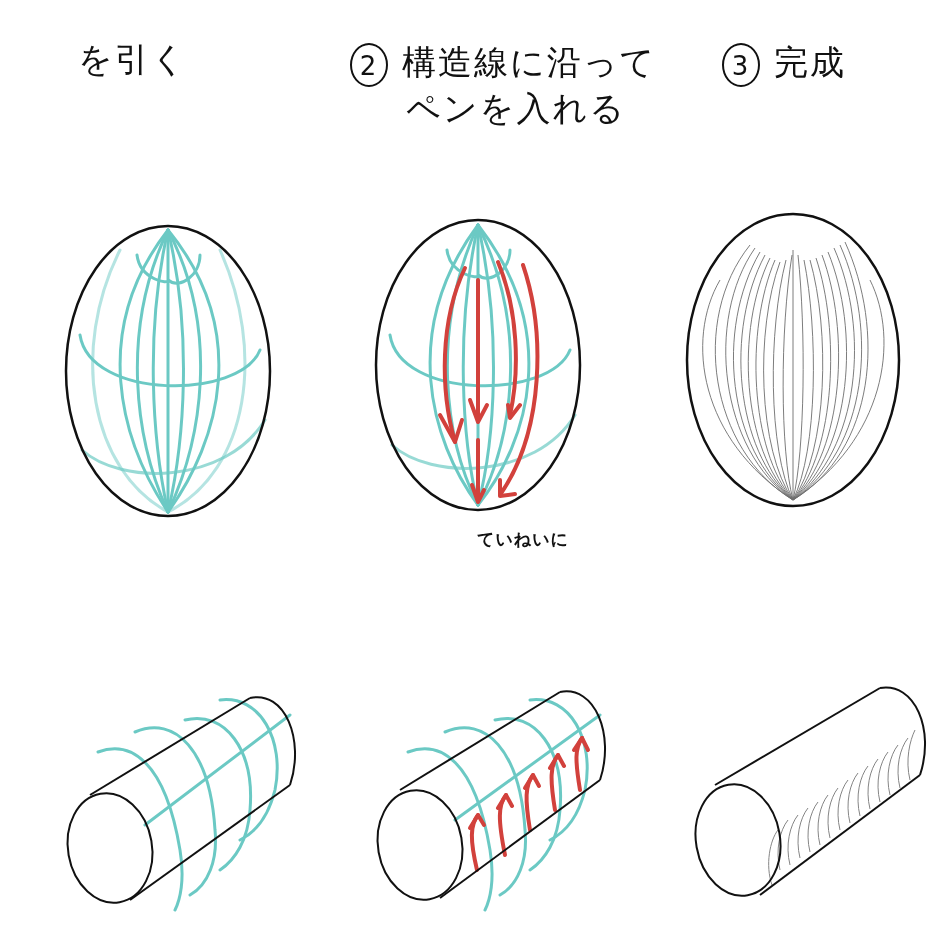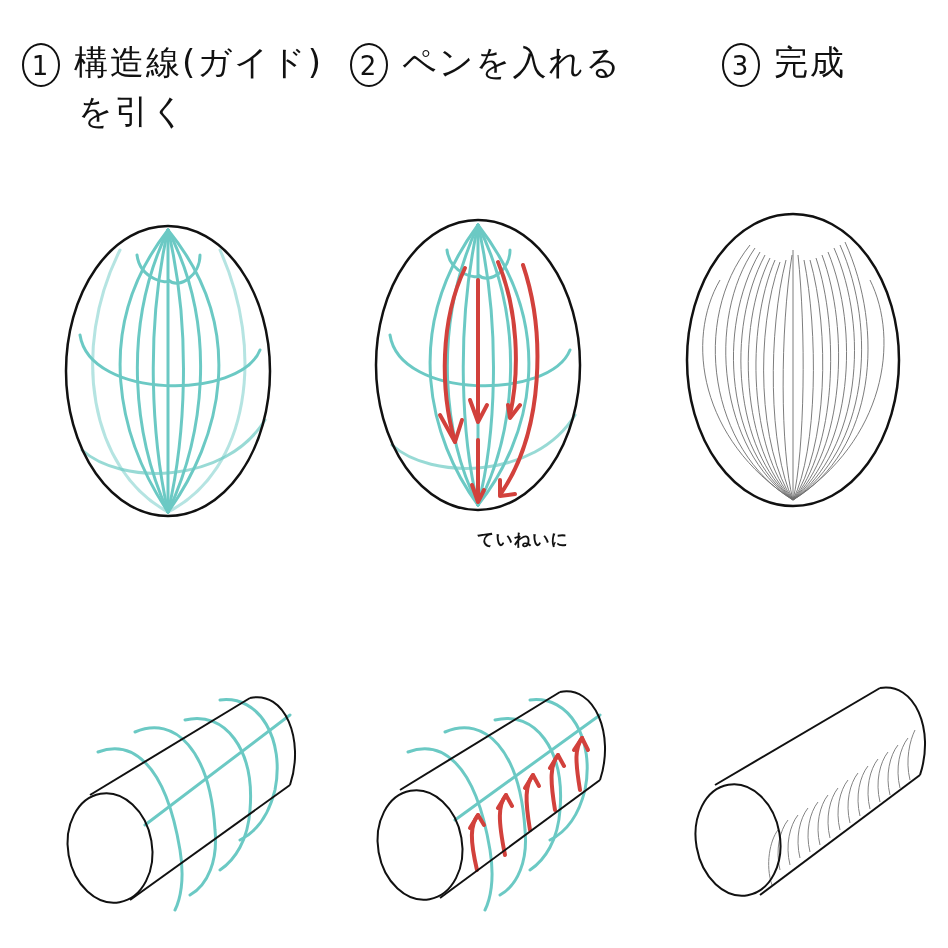--- a/index.html
+++ b/index.html
@@ -4,36 +4,36 @@
   <style>
     html, body { margin: 0; padding: 0; background: #ffffff; }
     body { width: 948px; height: 948px; position: relative; overflow: hidden;
            font-family: "DejaVu Sans", sans-serif; color: #111; }
     .step-title { position: absolute; font-size: 34px; line-height: 48px; letter-spacing: 2px;
                   font-family: "DejaVu Sans", sans-serif; font-weight: normal; }
     .step-title .num { display: inline-block; width: 38px; height: 44px; border: 2.5px solid #111;
                        border-radius: 50%; text-align: center; line-height: 42px; font-size: 26px;
                        margin-right: 14px; vertical-align: middle; box-sizing: border-box; }
     .step-title .line { display: block; white-space: nowrap; }
-    .step-title .line2 { padding-left: 56px; }
+    .step-title .line2 { padding-left: 56px; font-family: Liberation Mono, monospace; }
     #title-1 { left: 22px; top: 38px; }
     #title-2 { left: 350px; top: 38px; }
     #title-3 { left: 722px; top: 38px; }
     .annot { position: absolute; left: 466px; top: 528px; font-size: 17px; font-weight: bold; letter-spacing: 1px; margin-left: 11px; }
     svg.fig { position: absolute; overflow: visible; }
   </style>
 </head>
 <body>
 
 <div class="step-title" id="title-1">
-  <span class="line"><span class="num">1</span><span>構造線(ガイド)</span></span>
   <span class="line line2">を引く</span>
 </div>
 <div class="step-title" id="title-2">
-  <span class="line"><span class="num">2</span><span>ペンを入れる</span></span>
+  <span class="line"><span class="num">2</span><span>構造線に沿って</span></span>
+  <span class="line line2">ペンを入れる</span>
 </div>
 <div class="step-title" id="title-3">
   <span class="line"><span class="num">3</span><span>完成</span></span>
 </div>
 
 <svg class="fig" style="left:60px;top:210px" width="230" height="320" viewBox="0 0 230 320">
   <g fill="none" stroke="#5cc4be" stroke-width="3" stroke-linecap="round" opacity="0.9">
     <path d="M108 302 C 60 230, 30 120, 108 20"></path>
     <path d="M108 302 C 75 230, 60 120, 108 20"></path>
     <path d="M108 302 C 92 230, 85 120, 108 20"></path>

